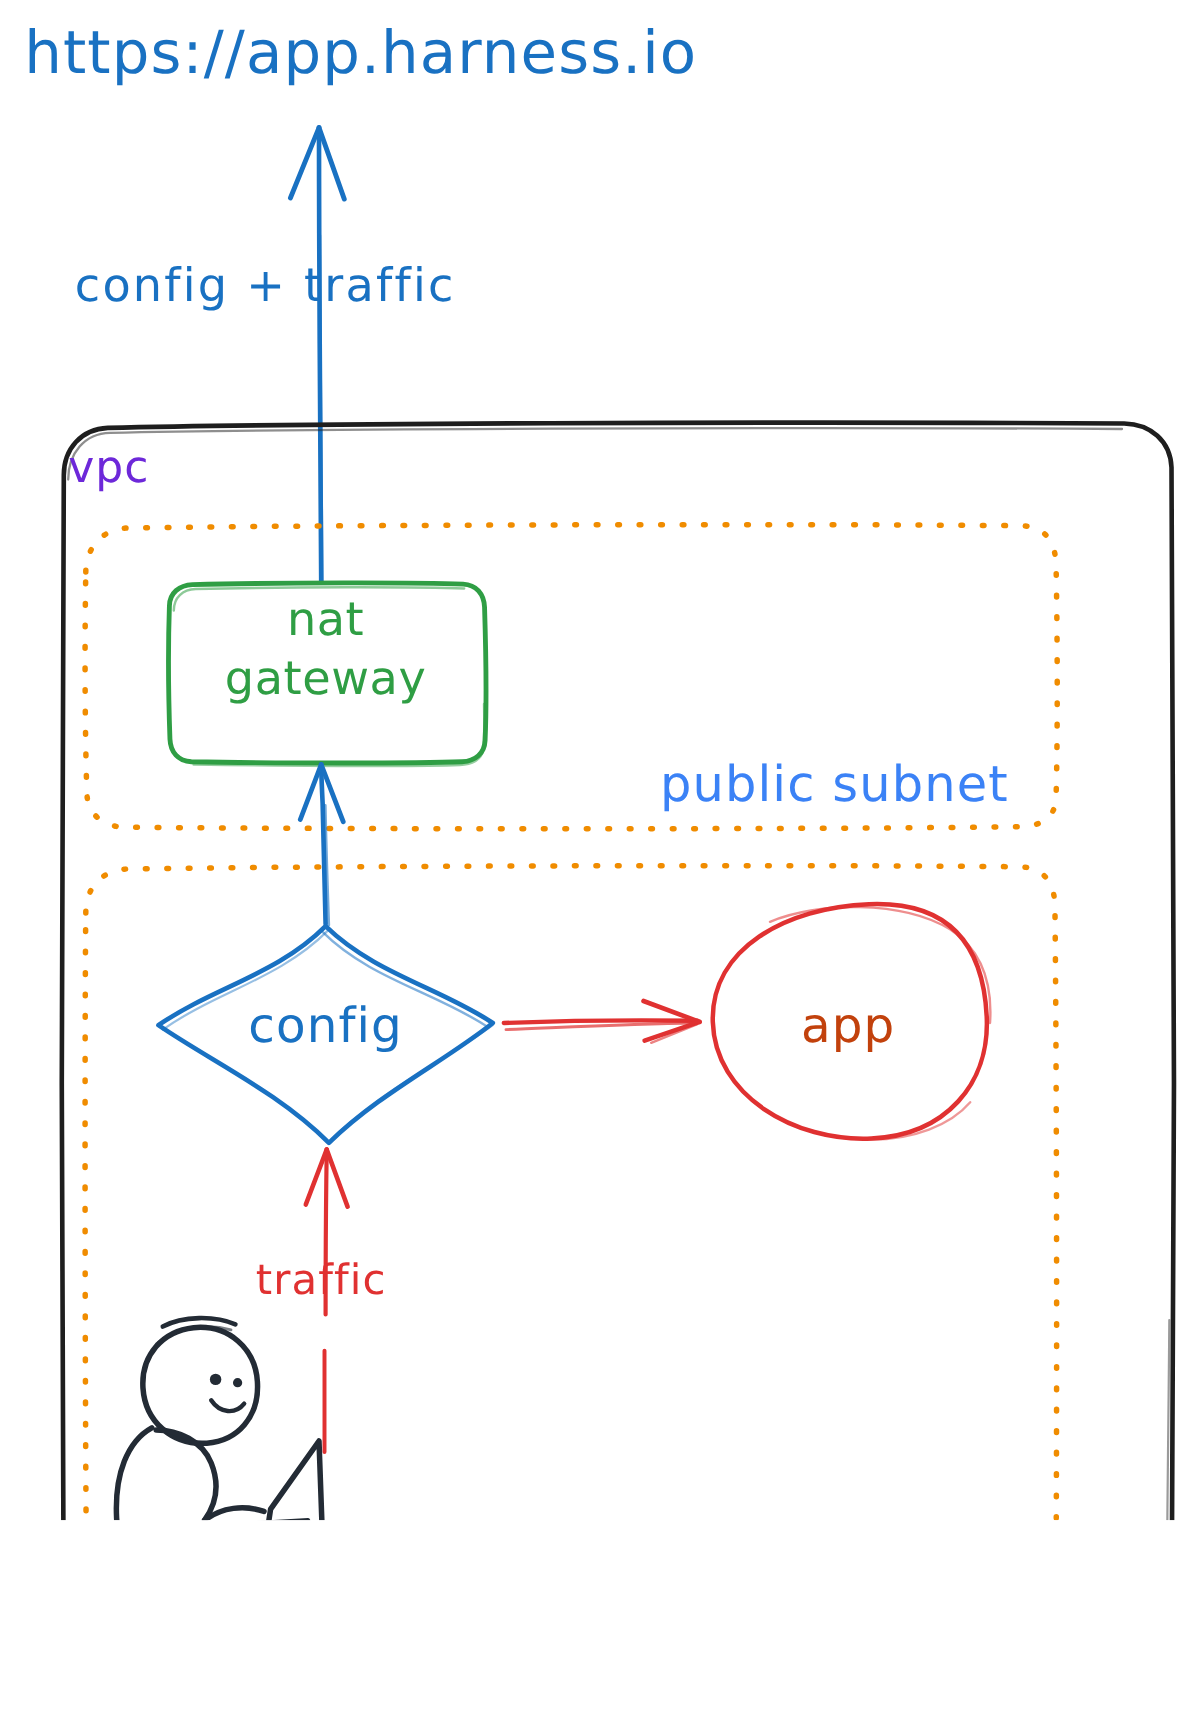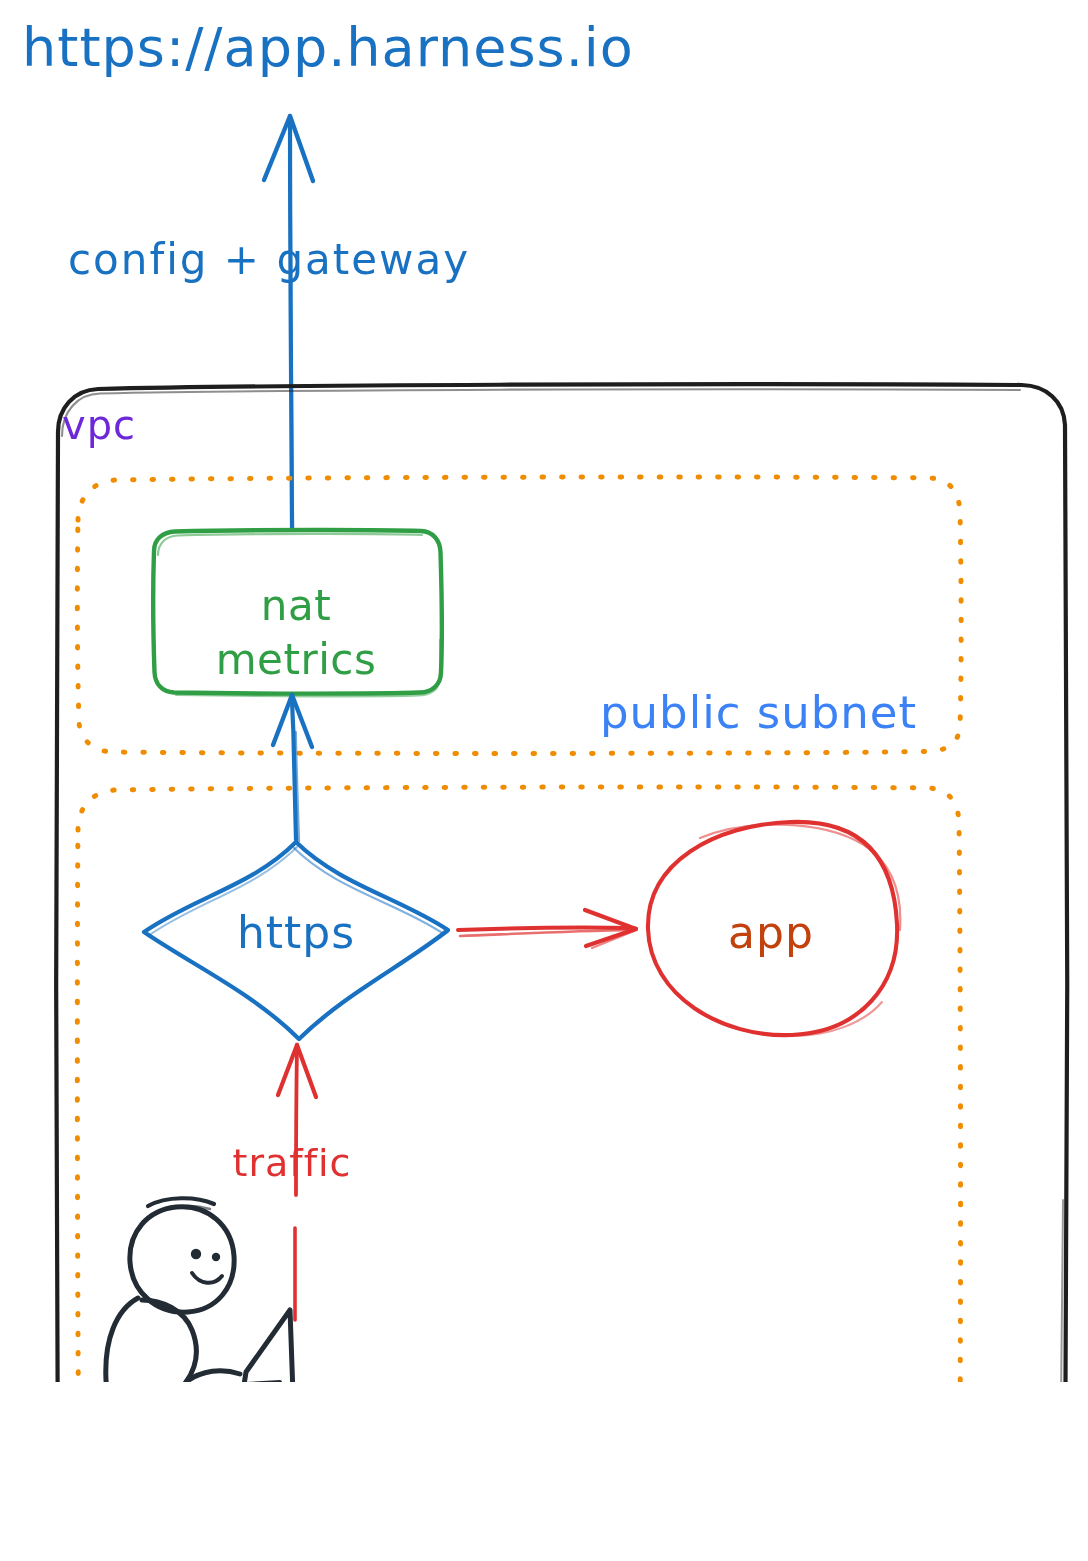--- a/index.html
+++ b/index.html
@@ -53,21 +53,21 @@
   }
   #vpc-label {
     left: 62px;
     top: 402px;
     font-size: 40px;
     color: #6d28d9;
     letter-spacing: 1px;
   }
   #natgw-label {
     left: 296px;
-    top: 579px;
+    top: 536px;
     font-size: 42px;
     color: #2f9e44;
     line-height: 1.28;
   }
   #public-subnet-label {
     left: 600px;
     top: 686px;
     font-size: 45px;
     color: #3b82f6;
     letter-spacing: 1px;
@@ -272,31 +272,31 @@
 
       <path d="M244,1448 C240,1468 246,1486 256,1500" stroke-width="5"></path>
       <path d="M246,1422 C250,1444 254,1458 250,1452" stroke-width="4.4"></path>
       <path d="M245,1425 C248,1450 250,1456 250,1456 L270,1458" stroke-width="5"></path>
     </g>
 
   </svg>
 
   <div class="lbl" id="title-url">https://app.harness.io</div>
 
-  <div class="lbl" id="edge-label-config">config + gateway</div>
+  <div class="lbl" id="edge-label-config">config + traffic</div>
 
   <div class="lbl" id="vpc-label">vpc</div>
 
   <div class="lbl ctr" id="natgw-label">
     <div>nat</div>
-    <div>metrics</div>
+    <div>gateway</div>
   </div>
 
   <div class="lbl" id="public-subnet-label">public subnet</div>
 
-  <div class="lbl ctr" id="proxy-label">https</div>
+  <div class="lbl ctr" id="proxy-label">config</div>
 
   <div class="lbl ctr" id="app-label">app</div>
 
   <div class="lbl ctr" id="traffic-label">traffic</div>
 
 
 </div>
 
 </body></html>

